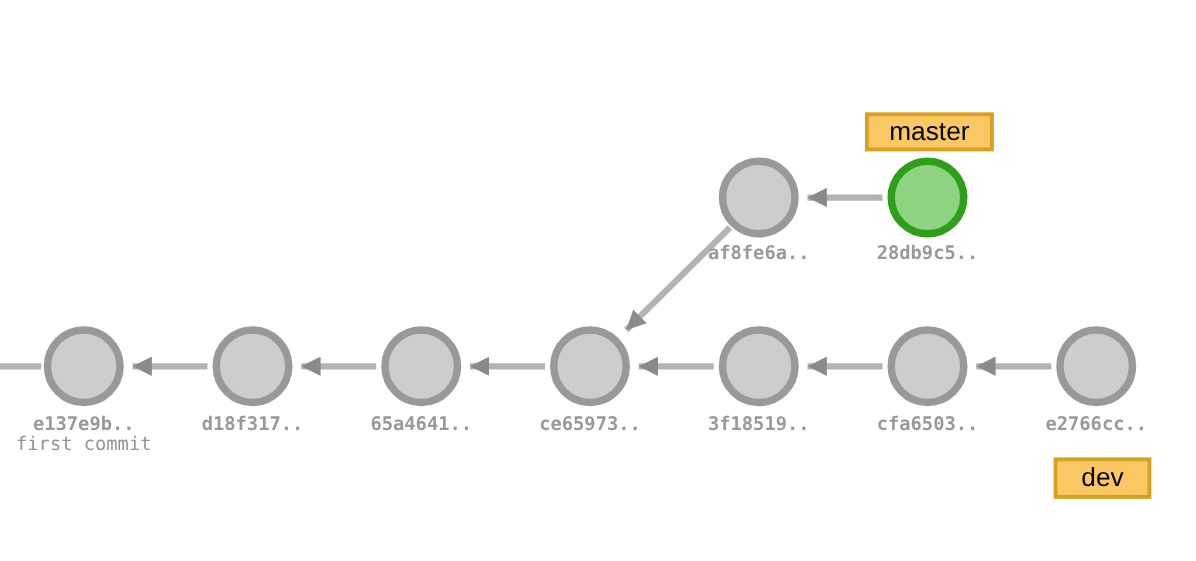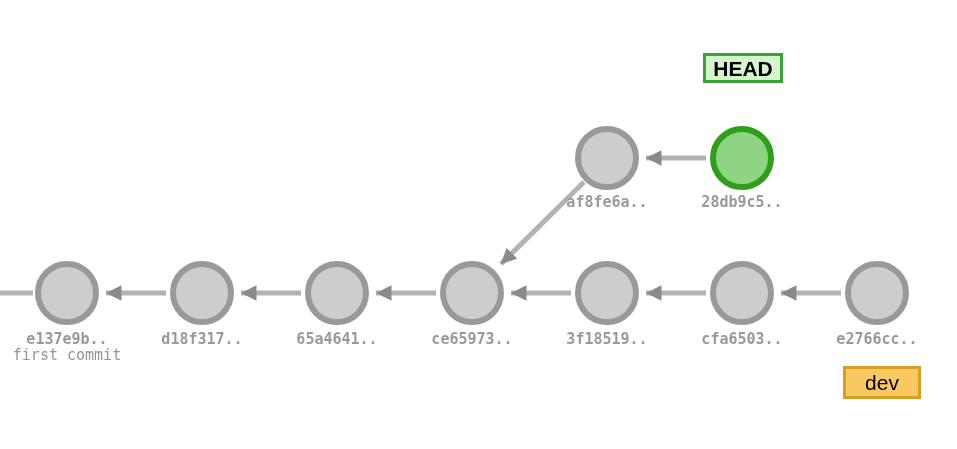--- a/index.html
+++ b/index.html
@@ -91,16 +91,16 @@
       <text class="hash-label" x="472" y="344">ce65973..</text>
       <text class="hash-label" x="607" y="344">3f18519..</text>
       <text class="hash-label" x="742" y="344">cfa6503..</text>
       <text class="hash-label" x="877" y="344">e2766cc..</text>
       <text class="hash-label" x="607" y="207">af8fe6a..</text>
       <text class="hash-label" x="742" y="207">28db9c5..</text>
     </g>
   </svg>
 
   
-  <div class="ref-label ref-head">HEAD</div>
+  <div class="ref-label ref-branch ref-master">master</div>
   <div class="ref-label ref-branch ref-dev">dev</div>
 
 </div>
 
 </body></html>

